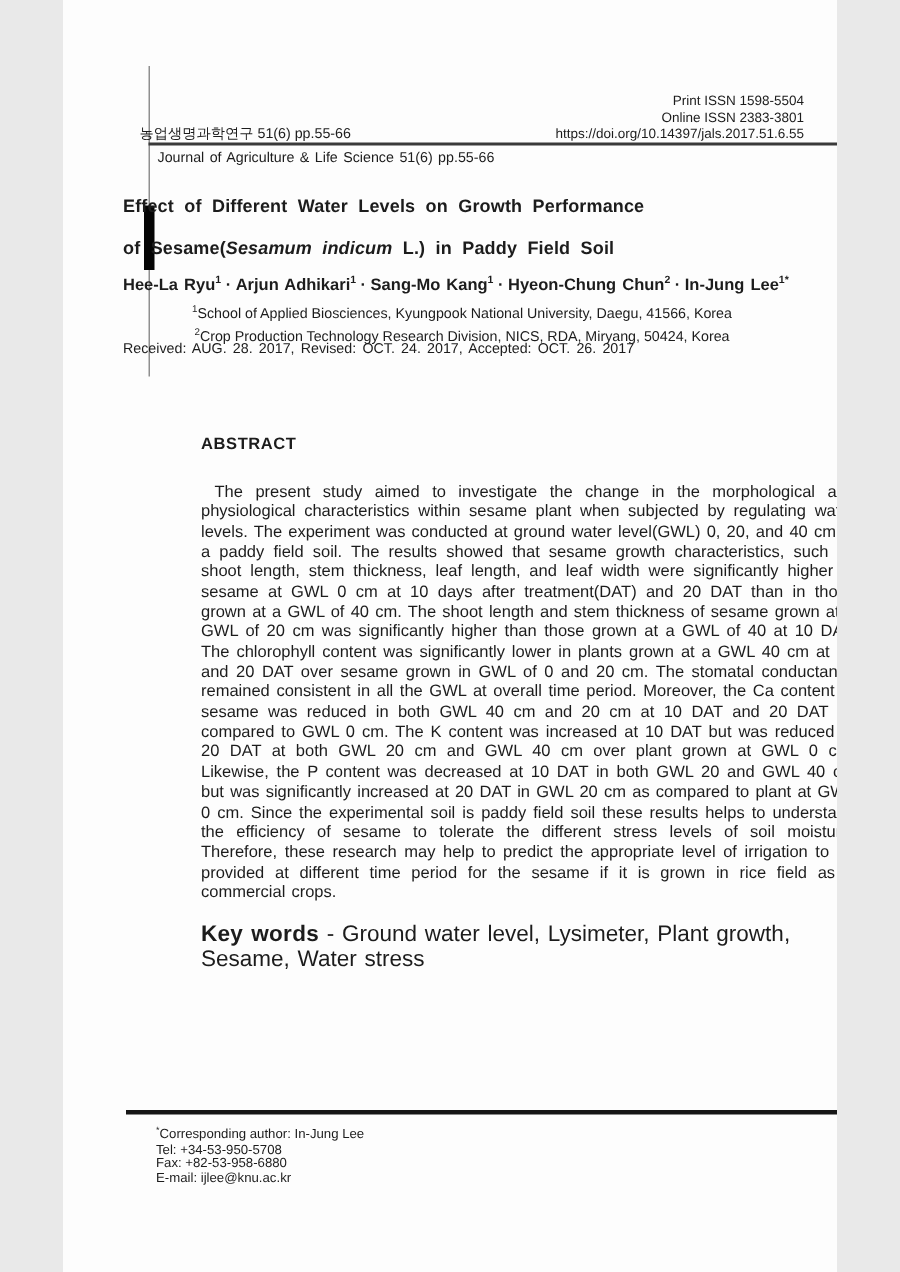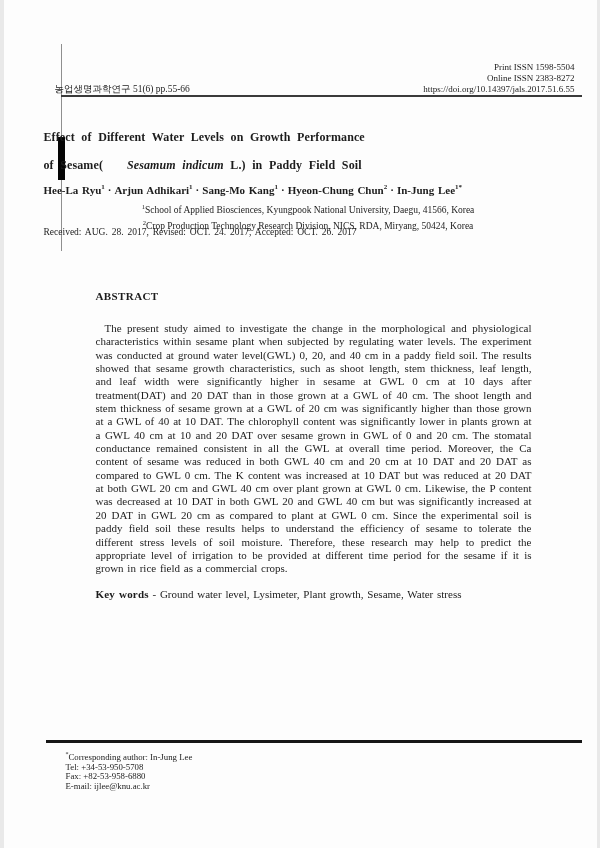--- a/index.html
+++ b/index.html
@@ -1,69 +1,70 @@
 <!DOCTYPE html>
 <html><head>
 <meta charset="utf-8">
 <style>
   html,body{margin:0;padding:0;background:#e9e9e9;}
   .page{
-    position:relative;width:593px;height:848px;margin:0 auto;
+    position:relative;width:516px;height:848px;margin:0 auto;
     background:#fdfdfd;color:#1c1c1c;overflow:hidden;
-    font-family:Liberation Serif, serif;
+    font-family:Liberation Sans, sans-serif;
   }
   
   .vrule{position:absolute;left:57px;top:44px;width:1px;height:207px;background:#8f8f8f;}
   .issn-block{position:absolute;top:62px;right:22px;text-align:right;font-size:9px;line-height:11.2px;white-space:nowrap;}
   .journal-kr{position:absolute;left:51px;top:83px;font-size:9.5px;white-space:nowrap;}
   .header-rule{position:absolute;left:57px;top:95px;width:521px;height:2px;background:#3a3a3a;}
   .journal-en{position:absolute;left:63px;top:100px;font-size:9.5px;white-space:nowrap;word-spacing:1px;}
   
   .title-bar{position:absolute;left:54px;top:137px;width:7px;height:43px;background:#050505;}
   .title{
     position:absolute;left:40px;right:24px;top:124px;text-align:left;
     font-size:12px;font-weight:bold;line-height:27.5px;word-spacing:3.5px;letter-spacing:.1px;
   }
-  .title .it{font-style:italic;margin-left:24px;}
+  .title .it{font-style:italic;}
   
   .authors{position:absolute;left:40px;right:24px;top:183px;text-align:left;font-weight:bold;font-size:11px;word-spacing:1px;white-space:nowrap;}
   .authors sup{font-size:7px;}
   .author-sep{font-weight:bold;padding:0 3px;}
   .affils{position:absolute;left:40px;right:24px;top:201px;text-align:center;font-size:9.5px;line-height:11.4px;}
   .affils sup{font-size:6.5px;}
   .received{position:absolute;left:40px;right:24px;top:227px;font-size:9.5px;word-spacing:1.5px;}
   
   .abstract{position:absolute;left:92px;top:290px;width:436px;}
   .abstract-heading{font-size:11px;font-weight:bold;letter-spacing:.4px;}
   .abstract-text{
     margin-top:20px;font-size:11px;line-height:13.35px;text-align:justify;
     text-indent:9px;word-spacing:1px;
   }
-  .keywords{margin-top:12px;font-size:11px;word-spacing:1px;}
+  .keywords{margin-top:12px;font-size:15px;word-spacing:1px;}
   .keywords b{letter-spacing:.2px;}
   
   .footer-rule{position:absolute;left:42px;top:740px;width:536px;height:3px;background:#161616;}
   .footer{position:absolute;left:62px;top:750px;font-size:8.8px;line-height:9.6px;}
   .footer sup{font-size:6px;}
 </style>
 </head>
 <body>
 
 <div class="page">
 
   <div class="vrule"></div>
 
   <div class="issn-block">
     <div>Print ISSN 1598-5504</div>
-    <div>Online ISSN 2383-8272</div>
+    <div>Online ISSN 2383-3801</div>
     <div>https://doi.org/10.14397/jals.2017.51.6.55</div>
   </div>
 
   <div class="journal-kr">농업생명과학연구 51(6) pp.55-66</div>
   <div class="header-rule"></div>
+  <div class="journal-en">Journal of Agriculture &amp; Life Science 51(6) pp.55-66</div>
 
   <div class="title-bar"></div>
   <div class="title">
     <div>Effect of Different Water Levels on Growth Performance</div>
     <div><span>of Sesame(</span><span class="it">Sesamum indicum</span><span> L.) in Paddy Field Soil</span></div>
   </div>
 
   <div class="authors">
     <span><span>Hee-La Ryu</span><sup>1</sup></span><span class="author-sep">·</span><span><span>Arjun Adhikari</span><sup>1</sup></span><span class="author-sep">·</span><span><span>Sang-Mo Kang</span><sup>1</sup></span><span class="author-sep">·</span><span><span>Hyeon-Chung Chun</span><sup>2</sup></span><span class="author-sep">·</span><span><span>In-Jung Lee</span><sup>1*</sup></span>
   </div>

